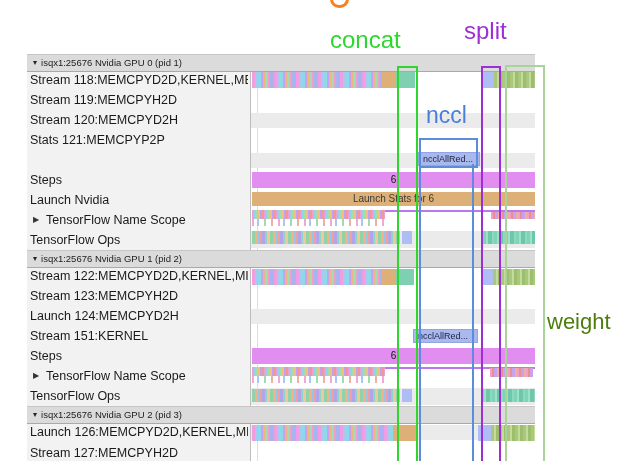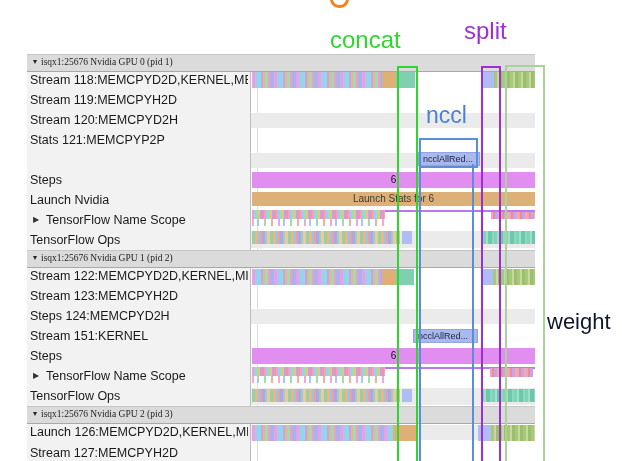--- a/index.html
+++ b/index.html
@@ -5,21 +5,21 @@
   html,body{margin:0;padding:0;background:#fff;}
   .stage{position:relative;width:622px;height:461px;overflow:hidden;background:#fff;
          font-family:"Liberation Sans","DejaVu Sans",sans-serif;}
   .abs{position:absolute;}
   .sidebar-bg{left:27px;top:54px;width:223px;height:407px;background:#f2f2f2;}
   .divider{left:250px;top:54px;width:1px;height:407px;background:#bdbdbd;}
   .gridline{left:257px;top:54px;width:1px;height:407px;background:#dedede;}
   .stripe{left:251px;width:284px;height:15px;background:#ebebeb;}
   .band{left:27px;width:508px;height:16px;background:#dbdbdb;
         border-top:1px solid #c6c6c6;border-bottom:1px solid #a9a9a9;}
-  .band-label{position:absolute;left:6px;top:2px;font-size:9.5px;color:#222;white-space:nowrap;font-family:Liberation Serif, serif;}
+  .band-label{position:absolute;left:6px;top:2px;font-size:9.5px;color:#222;white-space:nowrap;}
   .caret{font-size:8px;margin-right:4px;position:relative;top:-1px;}
   .row-label{left:30px;width:218px;font-size:12.5px;color:#1a1a1a;white-space:nowrap;
              overflow:hidden;line-height:20px;height:20px;}
   .ns-label{padding-left:16px;}
   .ns-arrow{position:absolute;left:3px;top:0;font-size:8px;color:#333;}
   .bar{position:absolute;}
   .confetti{background:repeating-linear-gradient(90deg,#f09ee0 0 3px,#a8c8f4 3px 5px,#8fd8e8 5px 9px,
             #c9a2ef 9px 11px,#f0b287 11px 13px,#9fdcb0 13px 16px,#f09ec8 16px 18px,#a8b4f0 18px 22px);}
   .tan-seg{background:#deb077;}
   .teal-seg{background:#7fd0b0;}
@@ -102,21 +102,21 @@
 
   <div class="bar tfops-stripes" style="left:252px;top:231px;width:148px;height:13px;"></div>
   <div class="bar blue-seg" style="left:402px;top:231px;width:10px;height:13px;"></div>
   <div class="bar teal-stripes" style="left:483px;top:231px;width:52px;height:13px;"></div>
 
   <div class="abs band" style="top:250px;">
     <span class="band-label"><span class="caret">▾</span><span>isqx1:25676 Nvidia GPU 1 (pid 2)</span></span>
   </div>
   <div class="abs row-label" style="top:266px;">Stream 122:MEMCPYD2D,KERNEL,MI</div>
   <div class="abs row-label" style="top:286px;">Stream 123:MEMCPYH2D</div>
-  <div class="abs row-label" style="top:306px;">Steps 124:MEMCPYD2H</div>
+  <div class="abs row-label" style="top:306px;">Launch 124:MEMCPYD2H</div>
   <div class="abs row-label" style="top:326px;">Stream 151:KERNEL</div>
   <div class="abs row-label" style="top:346px;">Steps</div>
   <div class="abs row-label ns-label" style="top:366px;">
     <span class="ns-arrow">▶</span><span>TensorFlow Name Scope</span>
   </div>
   <div class="abs row-label" style="top:386px;">TensorFlow Ops</div>
 
   <div class="bar confetti" style="left:252px;top:269px;width:130px;height:16px;"></div>
   <div class="bar tan-seg" style="left:382px;top:269px;width:14px;height:16px;"></div>
   <div class="bar teal-seg" style="left:396px;top:269px;width:18px;height:16px;"></div>
@@ -150,17 +150,17 @@
   <div class="ann-rect rect-green" style="left:397px;top:66px;width:17px;height:400px;"></div>
   <div class="ann-rect rect-purple" style="left:481px;top:66px;width:16px;height:400px;"></div>
   <div class="ann-rect rect-palegreen" style="left:505px;top:65px;width:36px;height:400px;"></div>
   <div class="ann-rect rect-blue" style="left:419px;top:138px;width:55px;height:26px;"></div>
   <div class="vline-blue" style="left:419px;top:164px;height:297px;"></div>
   <div class="vline-blue" style="left:472px;top:164px;height:297px;"></div>
 
   <div class="ann-label lbl-concat" style="color: rgb(46, 214, 46);">concat</div>
   <div class="ann-label lbl-split" style="color: rgb(156, 47, 214);">split</div>
   <div class="ann-label lbl-nccl" style="color: rgb(74, 127, 217);">nccl</div>
-  <div class="ann-label lbl-weight" style="color: #0f172a;">
+  <div class="ann-label lbl-weight" style="color: #4d7c0f;">
     <div>weight</div>
   </div>
 
 </div>
 
 </body></html>

